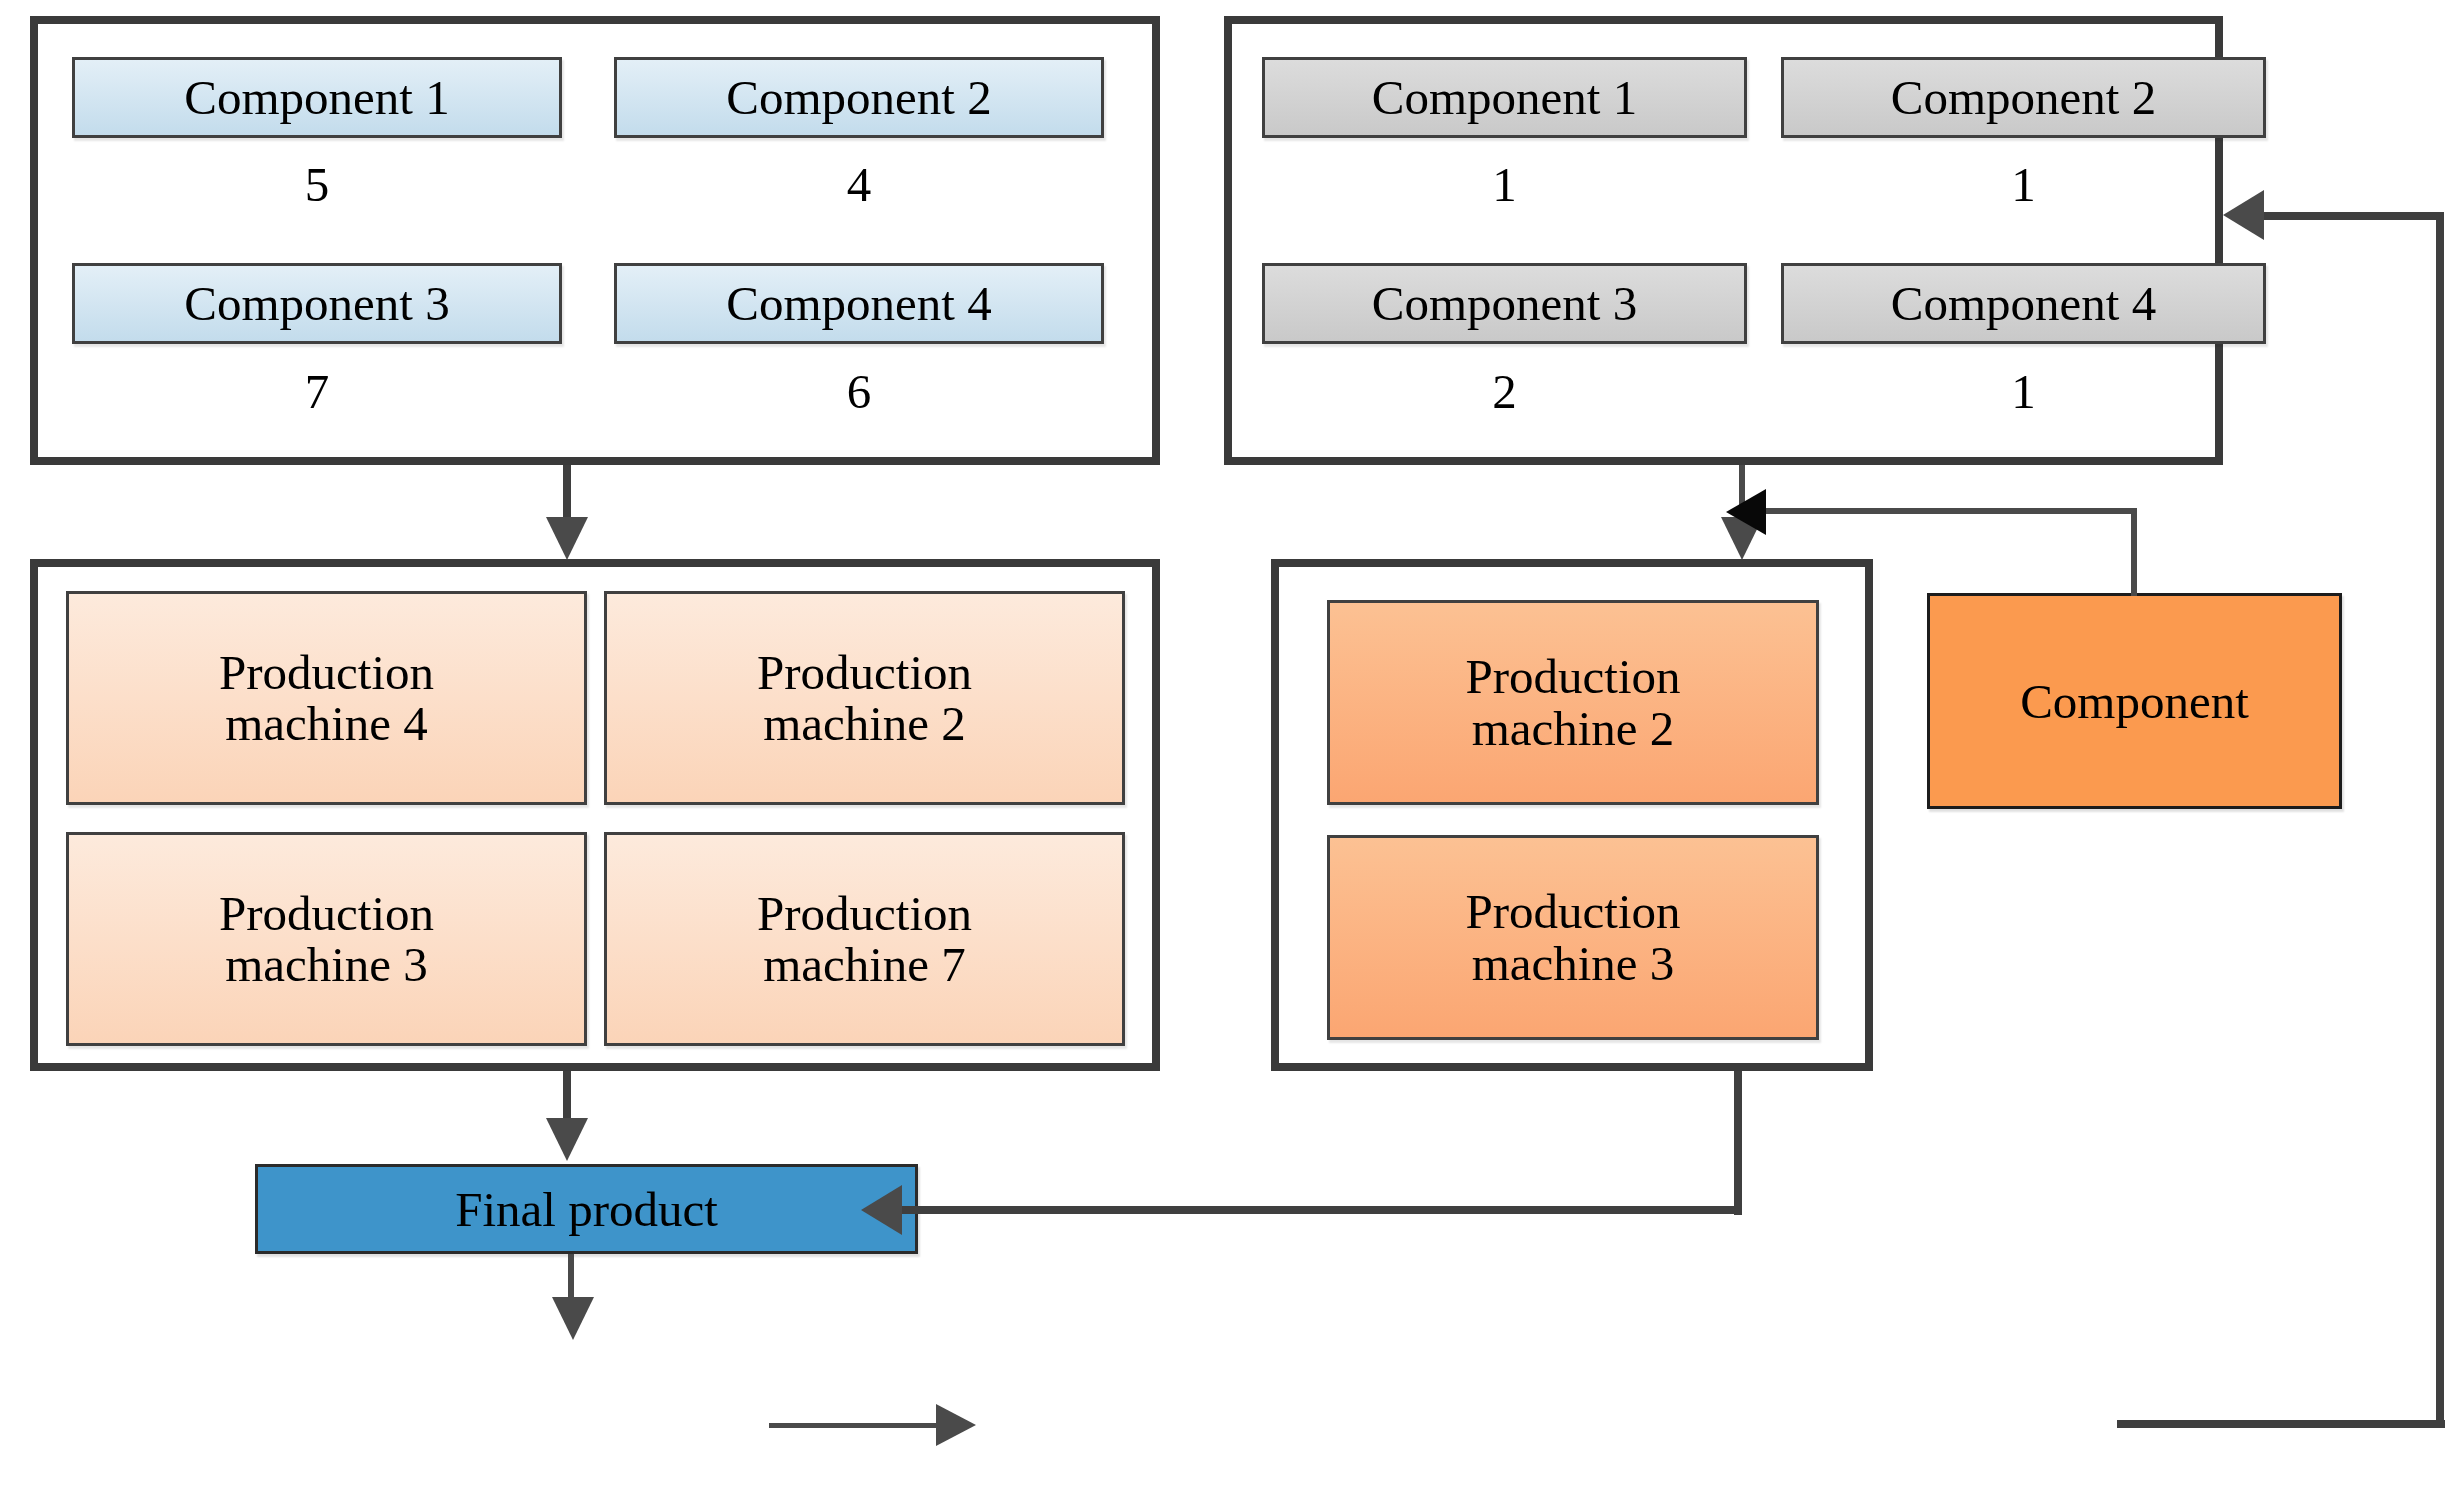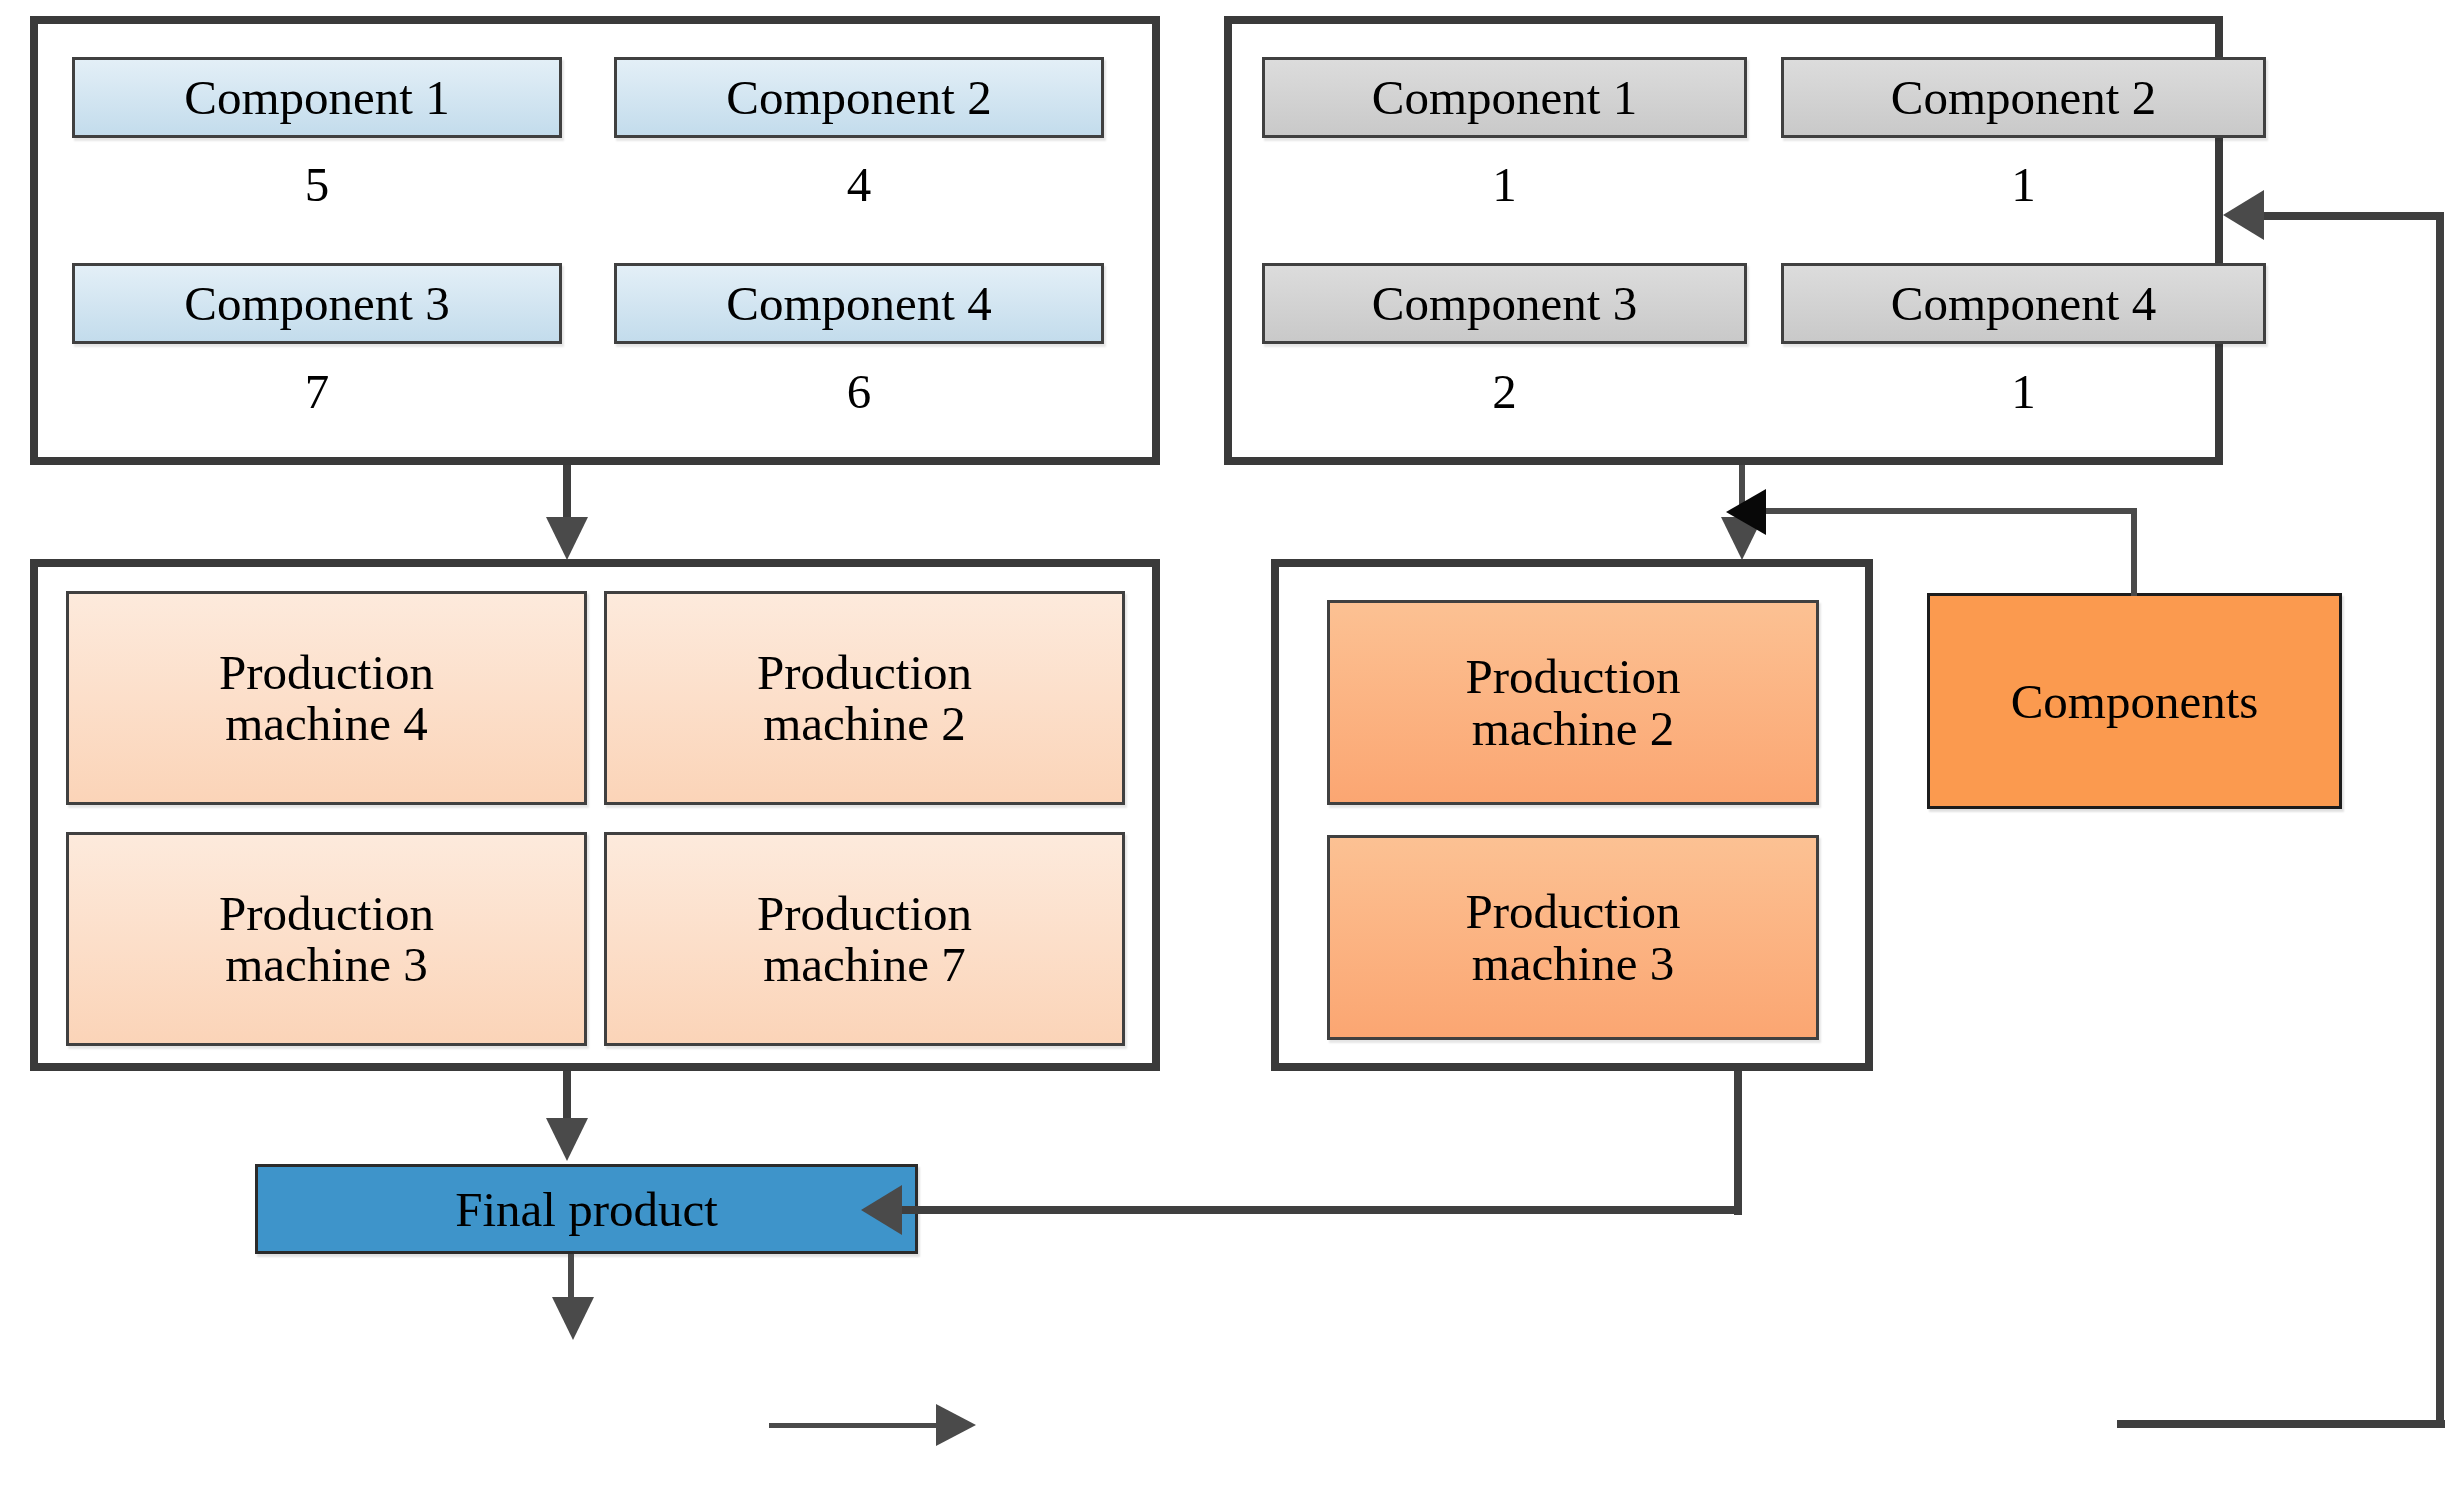--- a/index.html
+++ b/index.html
@@ -169,21 +169,21 @@
     </span>
   </div>
   <div class="abs cellbox mach-dark" style="left:1327px;top:835px;width:492px;height:205px;">
     <span class="mach-label">
       <span>Production</span><br>
       <span>machine 3</span>
     </span>
   </div>
 
   <div class="abs plainbox box-orange" style="left:1927px;top:593px;width:415px;height:216px;">
-    <span>Components</span>
+    <span>Component</span>
   </div>
 
   <div class="abs plainbox box-blue-dark" style="left:235px;top:1164px;width:663px;height:90px;margin-left:20px;">
     <span>Final product</span>
   </div>
 
 
 
   <div class="ln" style="left:563px;top:465px;width:8px;height:56px;"></div>
   <div class="arrow-d" style="left:546px;top:517px;"></div>

